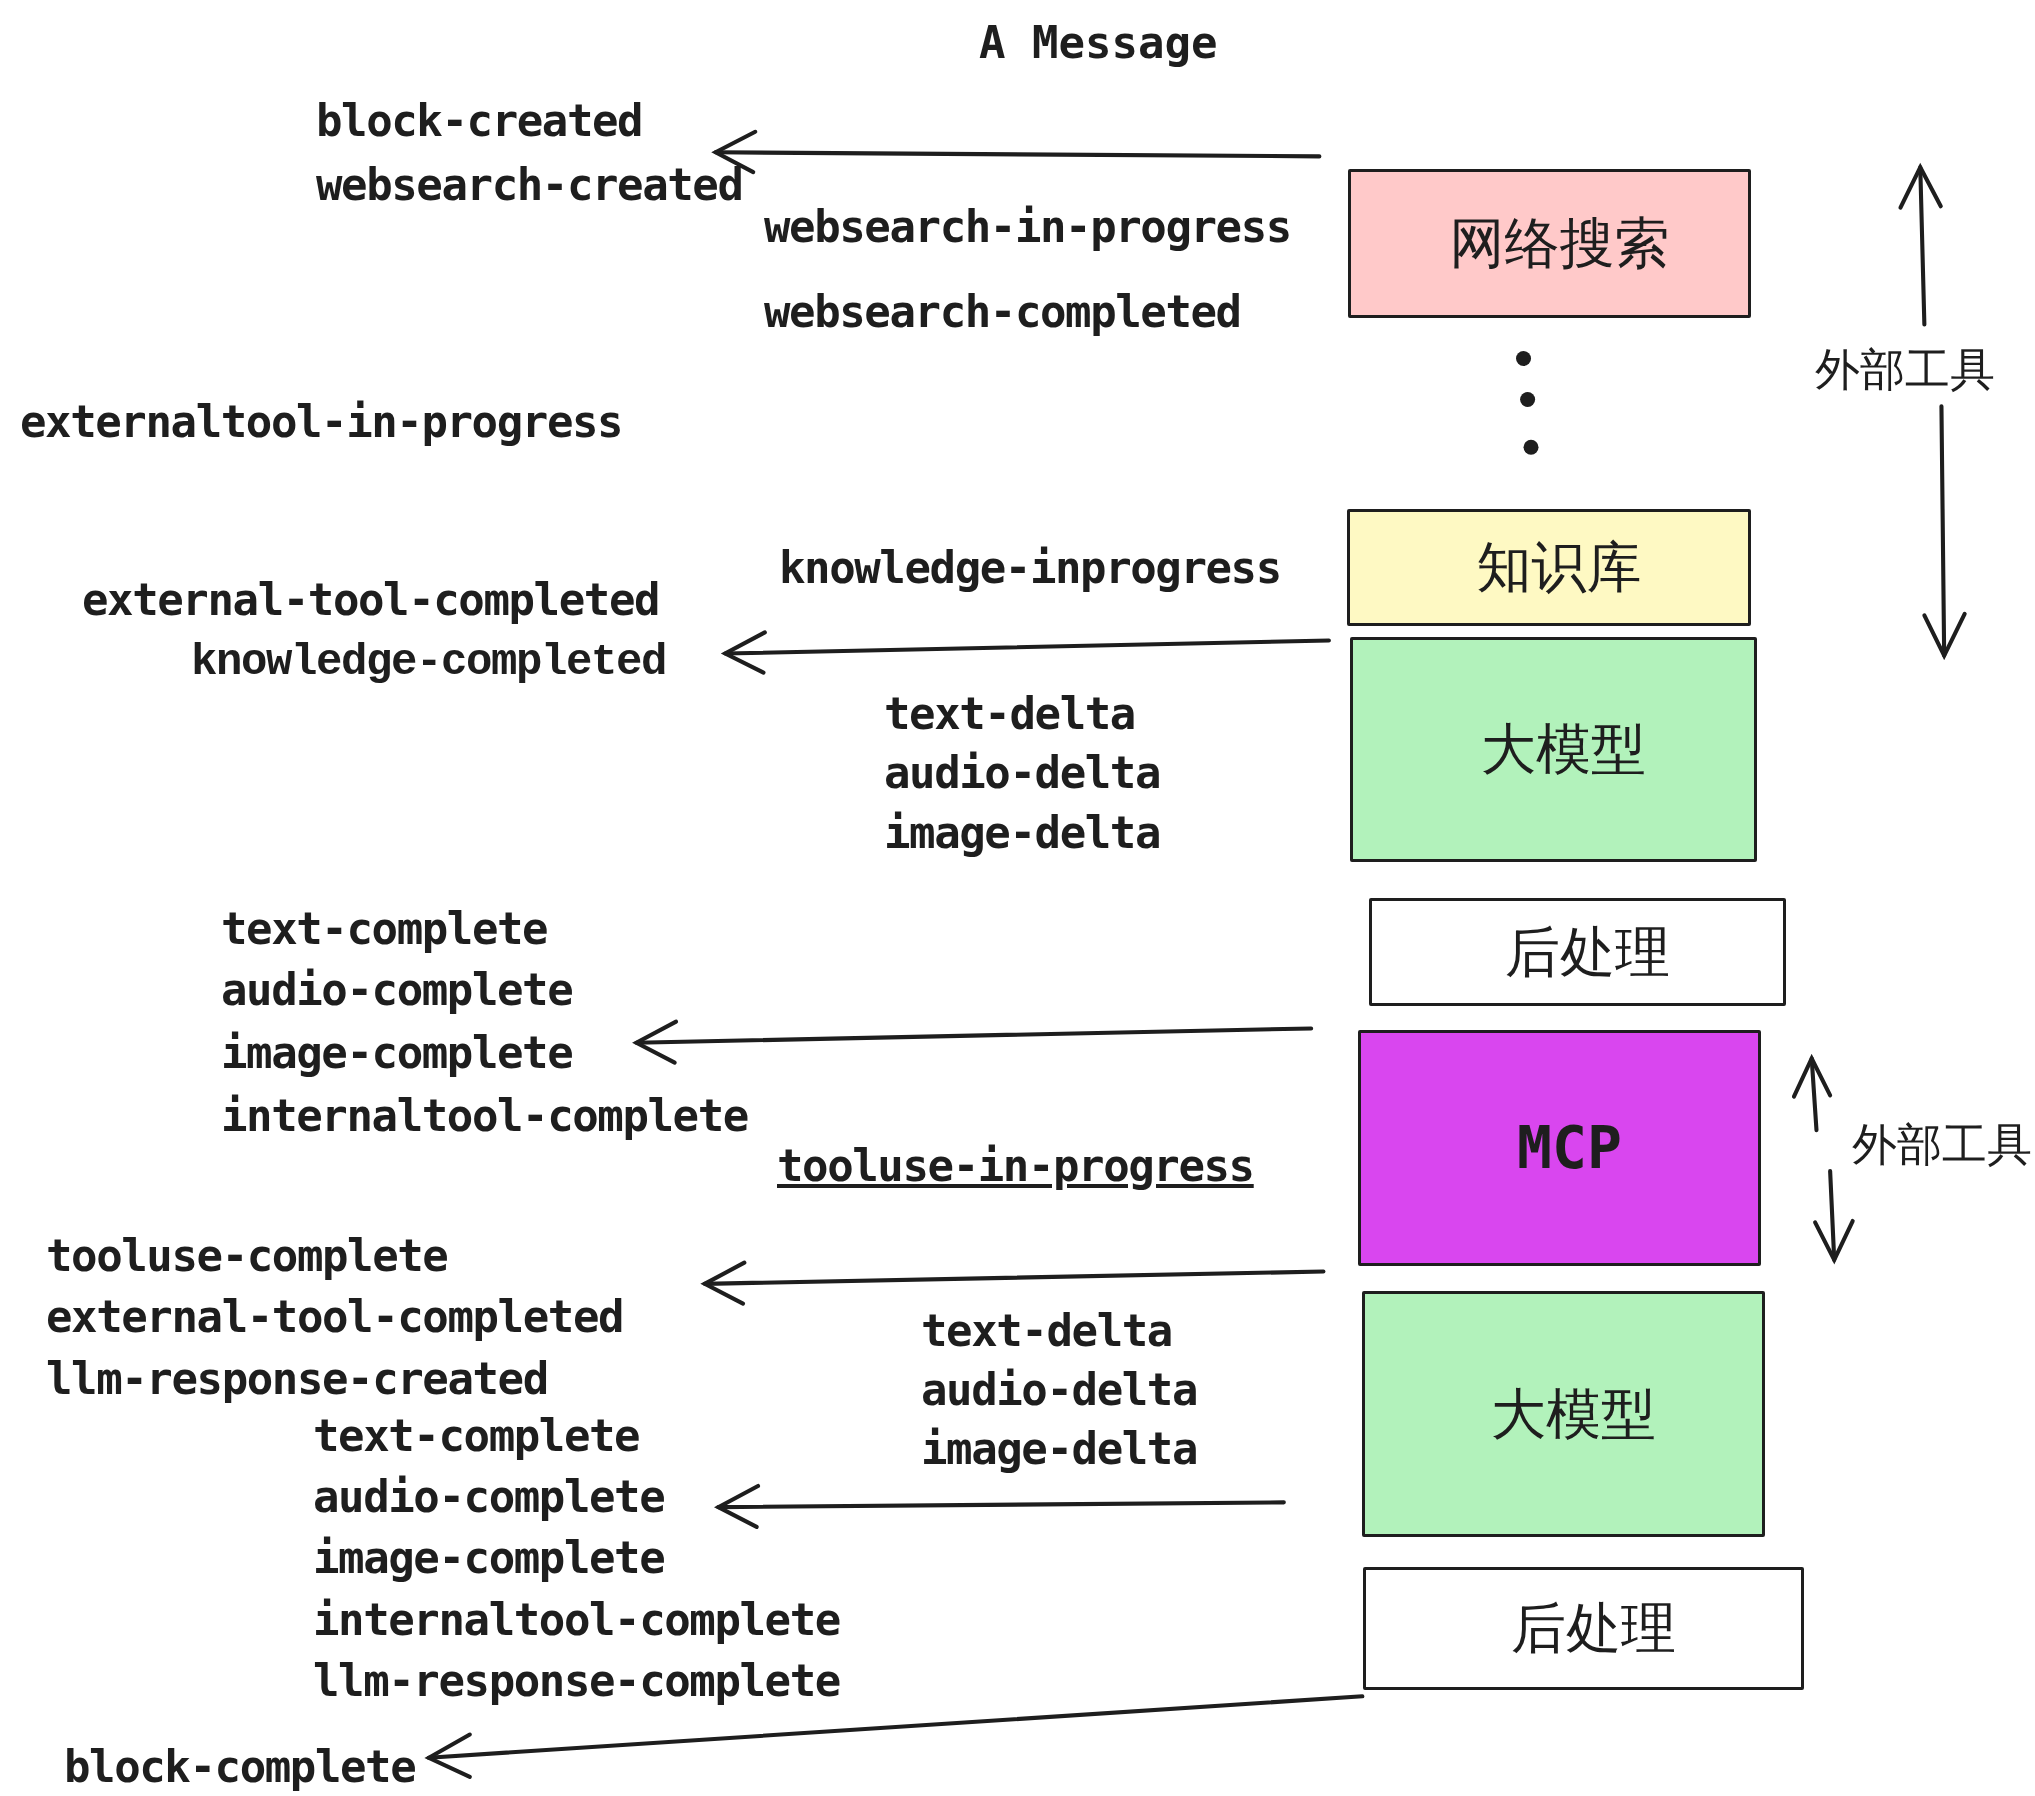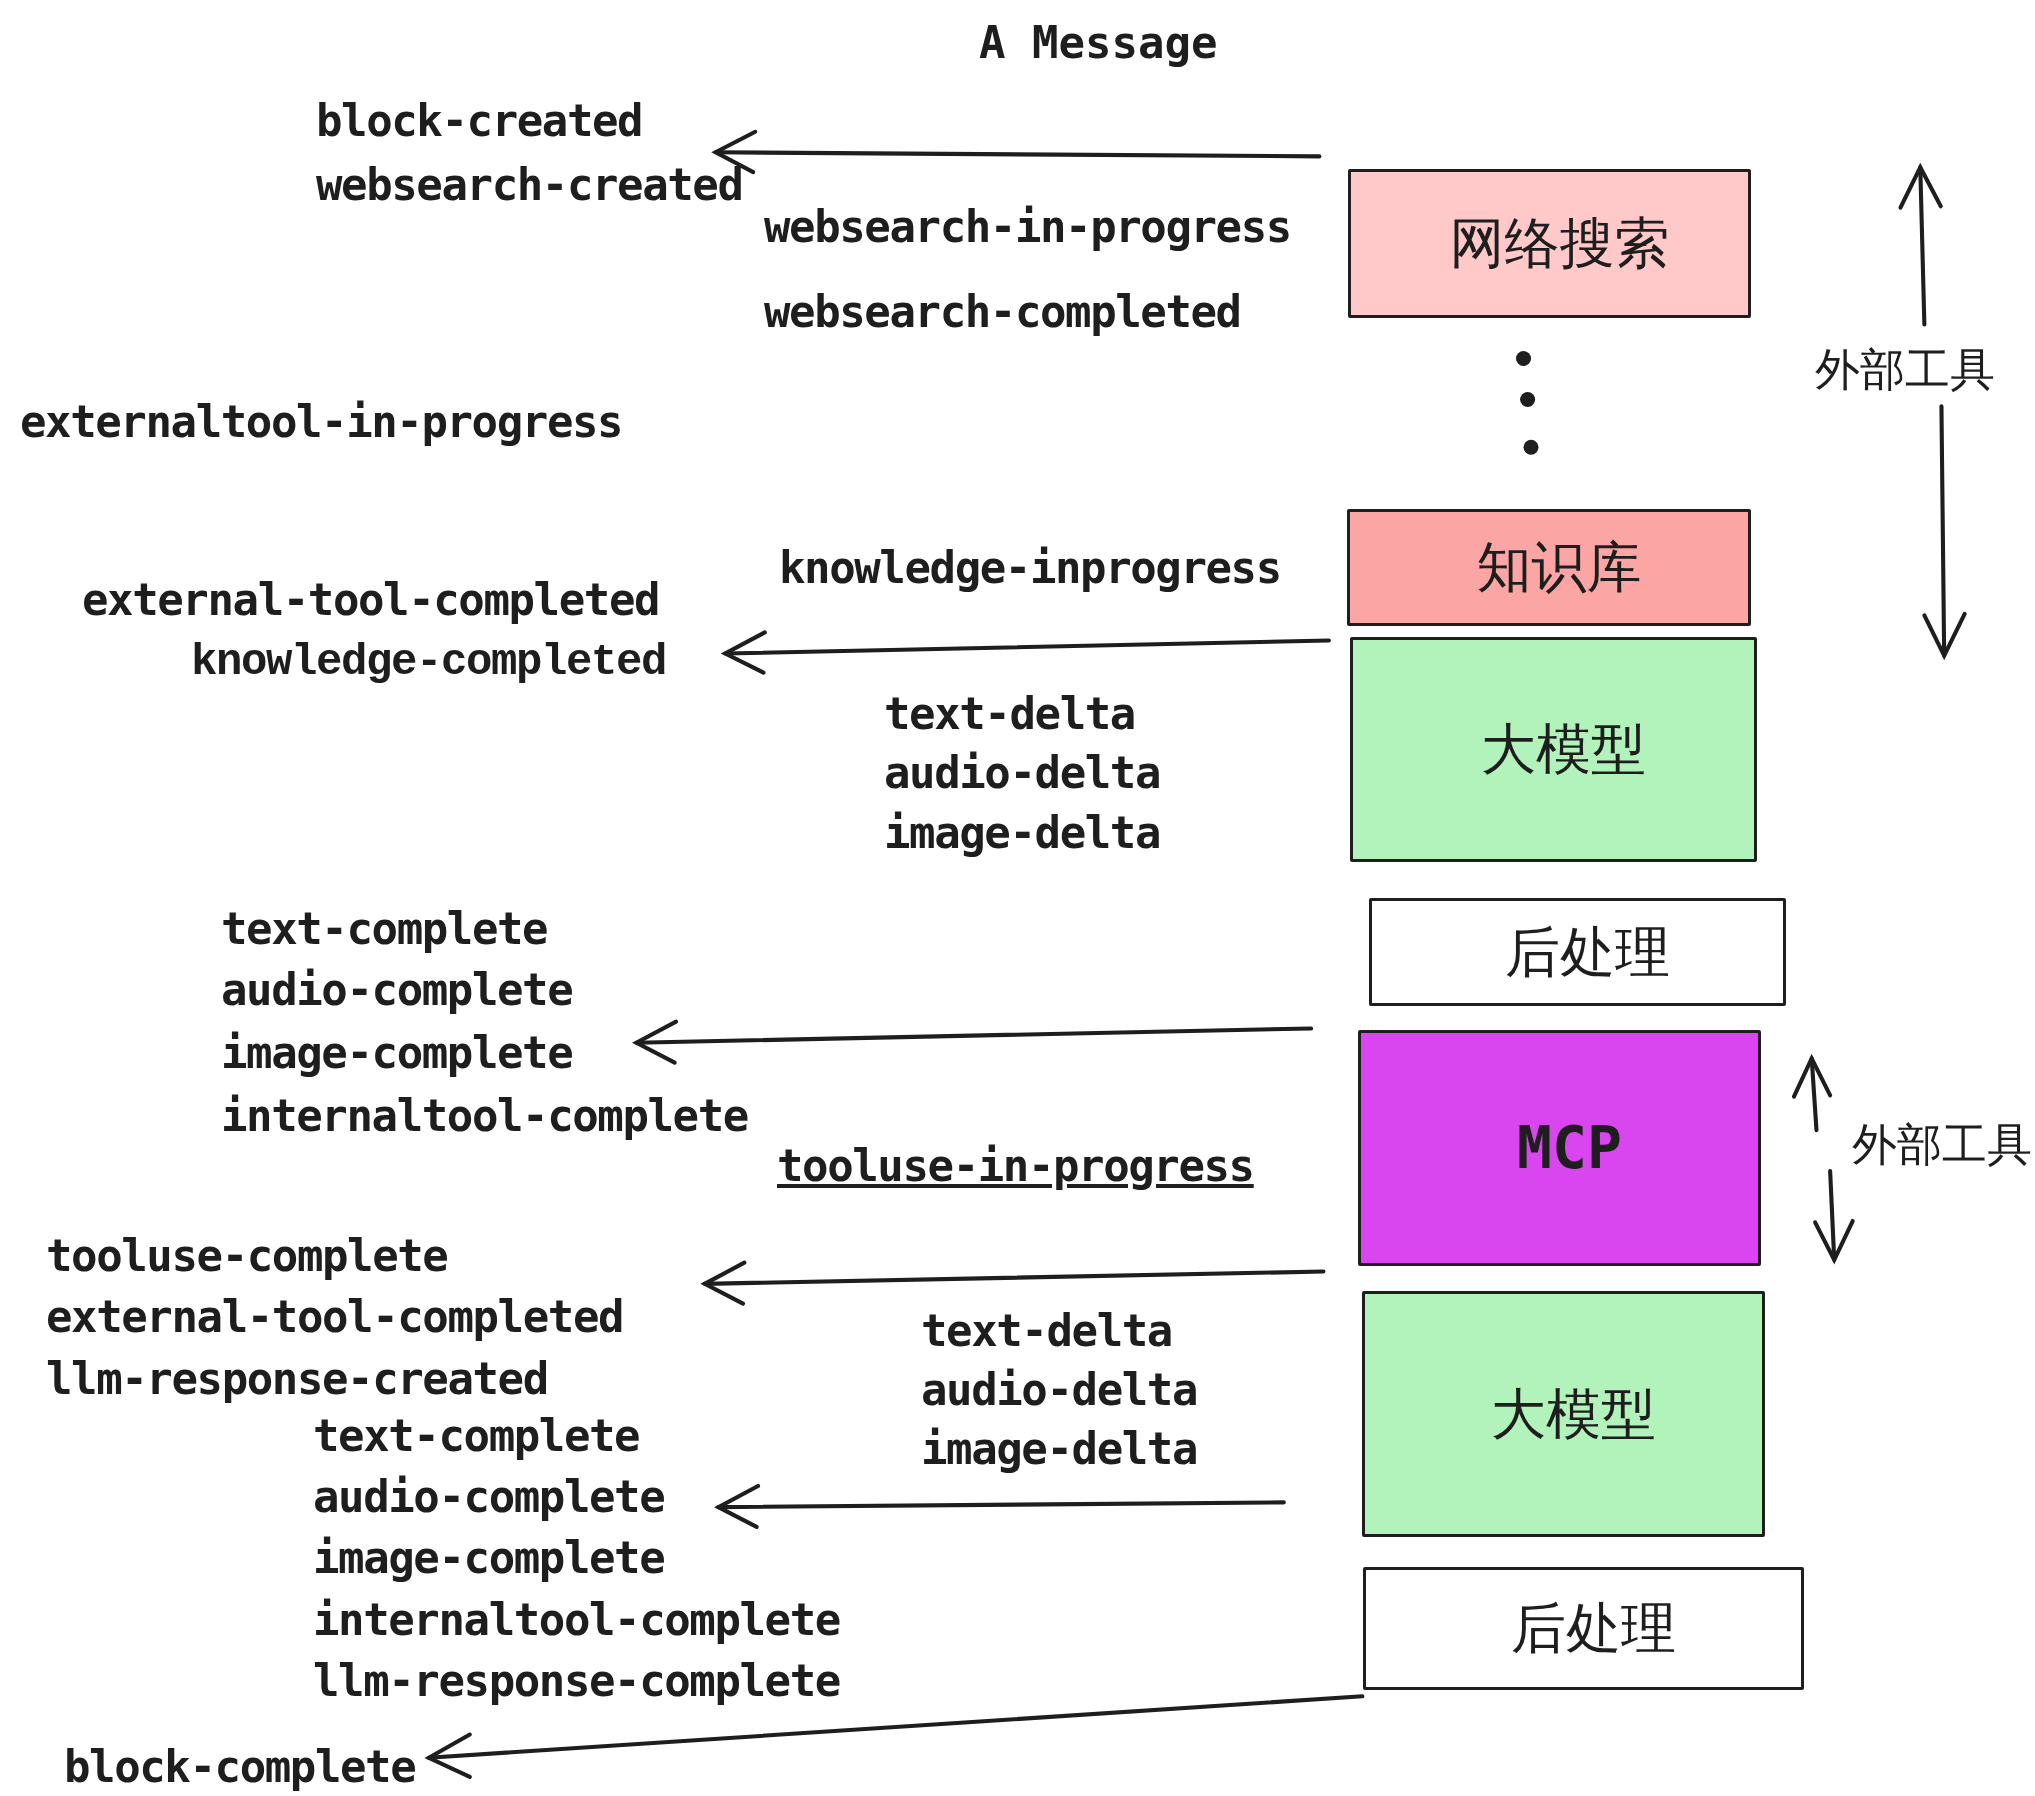--- a/index.html
+++ b/index.html
@@ -139,21 +139,21 @@
   <div class="evt" style="left:313px;top:1468px;">audio-complete</div>
   <div class="evt" style="left:313px;top:1529px;">image-complete</div>
   <div class="evt" style="left:313px;top:1591px;">internaltool-complete</div>
   <div class="evt" style="left:313px;top:1652px;">llm-response-complete</div>
   <div class="evt" style="left:24px;top:1738px;margin-left:40px;">block-complete</div>
 
   <div class="box" style="left: 1348px; top: 169px; width: 403px; height: 149px; background-color: rgb(255, 201, 201);">
     <span class="box-label">网络搜索</span>
   </div>
 
-  <div class="box" style="left: 1347px; top: 509px; width: 404px; height: 117px; background-color: #fca5a5;">
+  <div class="box" style="left: 1347px; top: 509px; width: 404px; height: 117px; background-color: #fef9c3;">
     <span class="box-label">知识库</span>
   </div>
 
   <div class="box" style="left: 1350px; top: 637px; width: 407px; height: 225px; background-color: rgb(178, 242, 187);">
     <span class="box-label">大模型</span>
   </div>
 
   <div class="box" style="left: 1369px; top: 898px; width: 417px; height: 108px; background-color: rgb(255, 255, 255);">
     <span class="box-label">后处理</span>
   </div>

